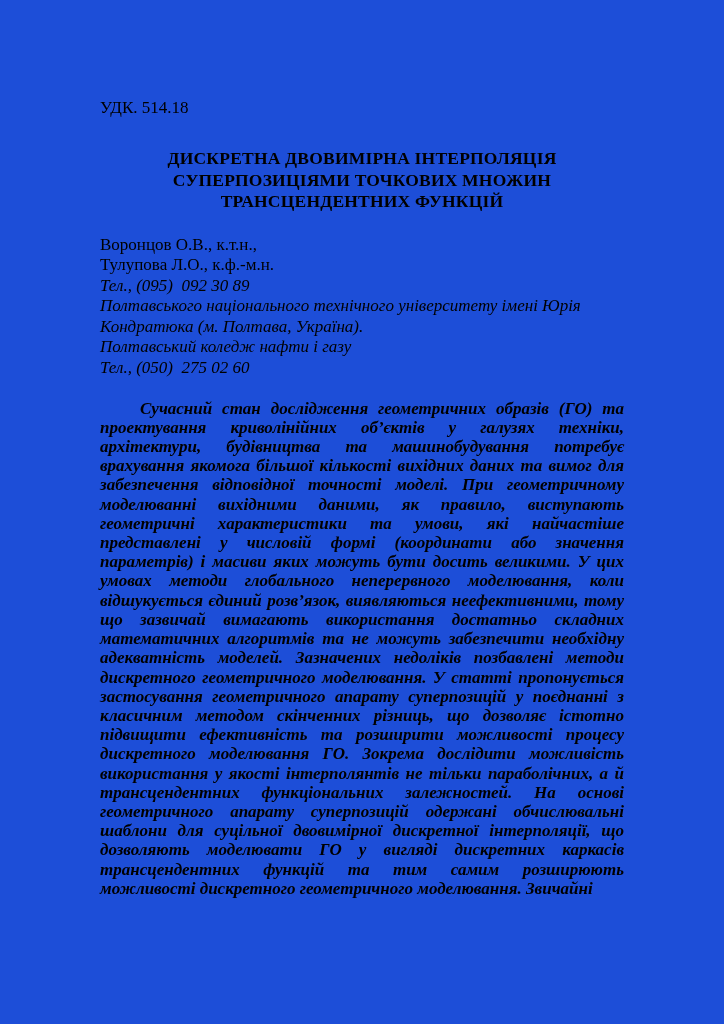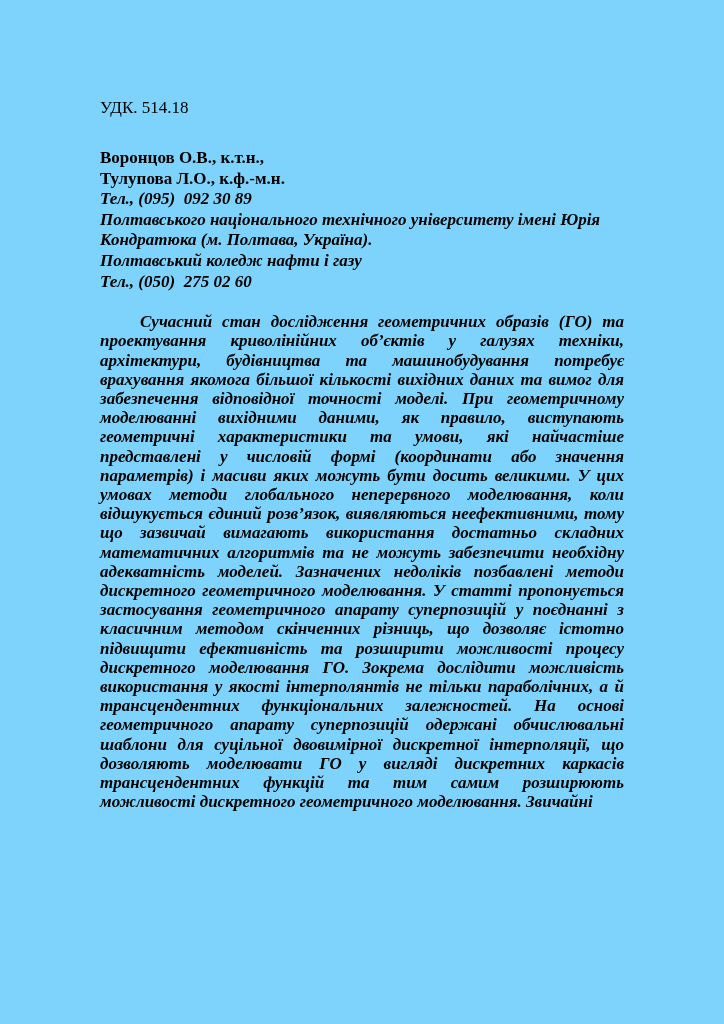--- a/index.html
+++ b/index.html
@@ -12,21 +12,21 @@
     height: 1024px;
     font-family: "Liberation Serif", serif;
     color: #000000;
     overflow: hidden;
   }
   .page {
     position: relative;
     box-sizing: border-box;
     width: 724px;
     height: 1024px;
-    background: #7dd3fc;
+    background: #1d4ed8;
     padding: 98px 100px 0 100px;
   }
   .udc {
     font-size: 17px;
     line-height: 20px;
     margin-bottom: 30px;
   }
   .title {
     text-align: center;
     font-weight: bold;
@@ -34,21 +34,20 @@
     line-height: 21.5px;
     margin-bottom: 22px;
     letter-spacing: 0.2px;
   }
   .authors {
     font-size: 17px;
     line-height: 20.6px;
   }
   .authors .line {
     white-space: pre-wrap;
-    font-weight: bold;
   }
   .authors .italic {
     font-style: italic;
   }
   .abstract {
     margin: 20px 0 0 0;
     font-weight: bold;
     font-style: italic;
     font-size: 17px;
     line-height: 19.2px;
@@ -56,20 +55,25 @@
     text-indent: 40px;
   }
 </style>
 </head>
 <body>
 
 <div class="page">
 
   <div class="udc">УДК. 514.18</div>
 
+  <div class="title">
+    <div>ДИСКРЕТНА ДВОВИМІРНА ІНТЕРПОЛЯЦІЯ</div>
+    <div>СУПЕРПОЗИЦІЯМИ ТОЧКОВИХ МНОЖИН</div>
+    <div>ТРАНСЦЕНДЕНТНИХ ФУНКЦІЙ</div>
+  </div>
 
   <div class="authors">
     <div class="line">Воронцов О.В., к.т.н.,</div>
     <div class="line">Тулупова Л.О., к.ф.-м.н.</div>
     <div class="line italic">Тел., (095)  092 30 89</div>
     <div class="line italic">Полтавського національного технічного університету імені Юрія Кондратюка (м. Полтава, Україна).</div>
     <div class="line italic">Полтавський коледж нафти і газу</div>
     <div class="line italic">Тел., (050)  275 02 60</div>
   </div>
 

